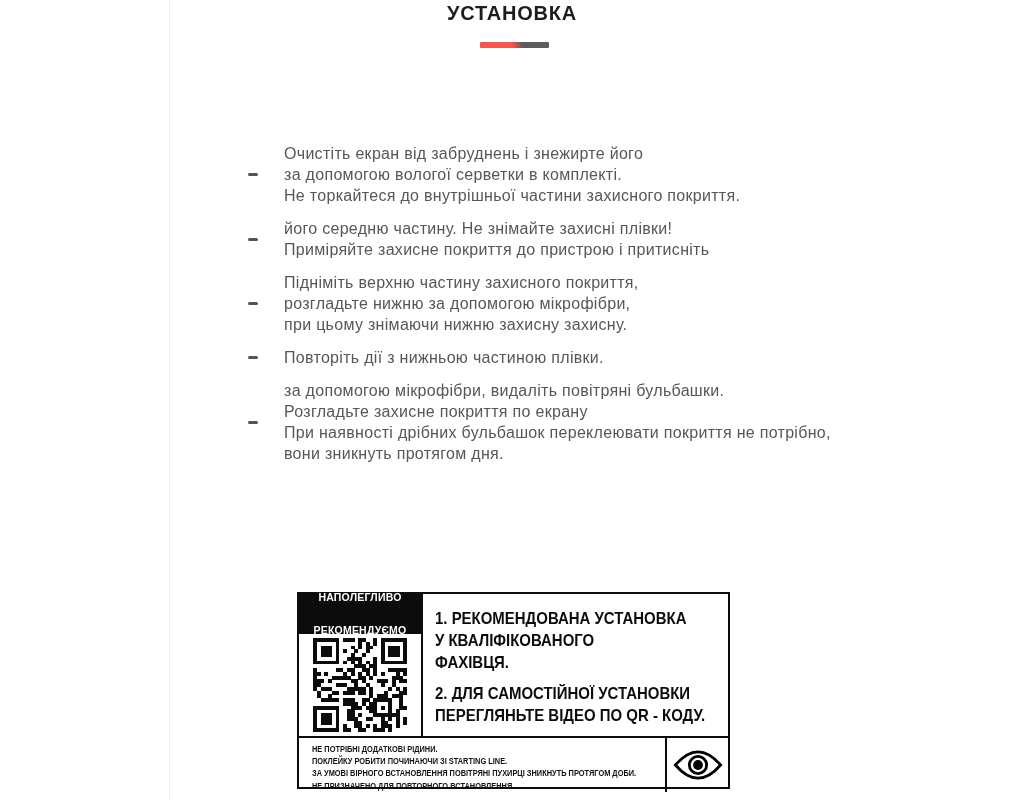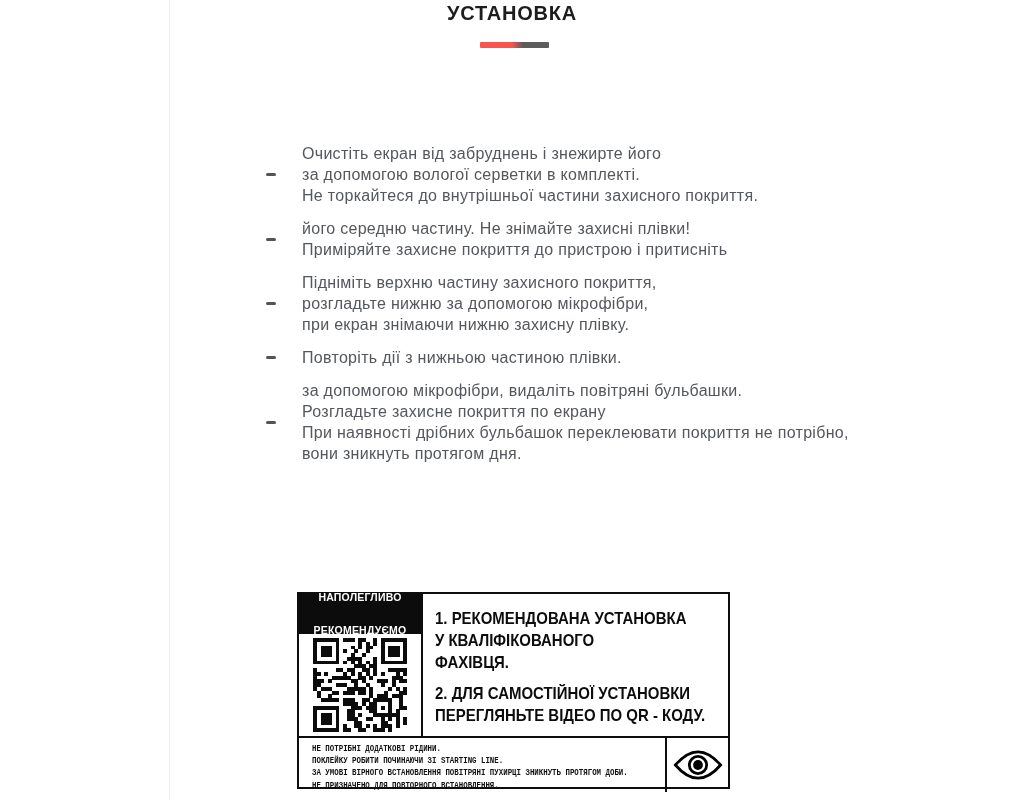--- a/index.html
+++ b/index.html
@@ -12,21 +12,21 @@
   }
   .title{
     position:absolute;top:2px;left:0;width:1024px;margin:0;
     text-align:center;font-size:20px;font-weight:600;letter-spacing:0.8px;
     color:#1d1d1f;
   }
   .divider{
     position:absolute;top:42px;left:480px;width:69px;height:6px;border-radius:1px;
   }
   .steps{
-    position:absolute;left:266px;top:143px;width:700px;
+    position:absolute;left:248px;top:143px;width:700px;
   }
   .step{display:flex;align-items:center;margin-bottom:12px;}
   .dash{
     flex:0 0 auto;width:10px;height:3px;border-radius:2px;background:#515559;
     margin-right:26px;
   }
   .step-text{
     font-size:16px;line-height:21px;letter-spacing:0.3px;color:#54575b;
     white-space:nowrap;
   }
@@ -49,21 +49,21 @@
   .qr-wrap{flex:1;display:flex;align-items:center;justify-content:center;}
   .rec-right{padding:14px 0 0 12px;}
   .point{margin:0 0 9px 0;}
   .point div{
     font-size:17px;font-weight:700;line-height:22px;color:#0c0c0c;
     white-space:nowrap;transform:scaleX(0.88);transform-origin:0 50%;
   }
   .rec-bottom{
     flex:1;border-top:2px solid #0d0d0d;display:flex;
   }
-  .footnotes{flex:1;padding:5px 6px 0 13px;overflow:hidden;font-family:Liberation Mono, monospace;}
+  .footnotes{flex:1;padding:5px 6px 0 13px;overflow:hidden;}
   .footnotes div{
     font-size:9.5px;font-weight:700;line-height:12.2px;color:#111111;
     white-space:nowrap;transform:scaleX(0.78);transform-origin:0 50%;
   }
   .eye-cell{
     flex:0 0 61px;border-left:2px solid #0d0d0d;
     display:flex;align-items:center;justify-content:center;
   }
 </style>
 </head>
@@ -89,21 +89,21 @@
       <div class="step-text">
         <div>його середню частину. Не знімайте захисні плівки!</div>
         <div>Приміряйте захисне покриття до пристрою і притисніть</div>
       </div>
     </div>
     <div class="step">
       <span class="dash"></span>
       <div class="step-text">
         <div>Підніміть верхню частину захисного покриття,</div>
         <div>розгладьте нижню за допомогою мікрофібри,</div>
-        <div>при екран знімаючи нижню захисну плівку.</div>
+        <div>при цьому знімаючи нижню захисну захисну.</div>
       </div>
     </div>
     <div class="step">
       <span class="dash"></span>
       <div class="step-text">
         <div>Повторіть дії з нижньою частиною плівки.</div>
       </div>
     </div>
     <div class="step">
       <span class="dash"></span>

